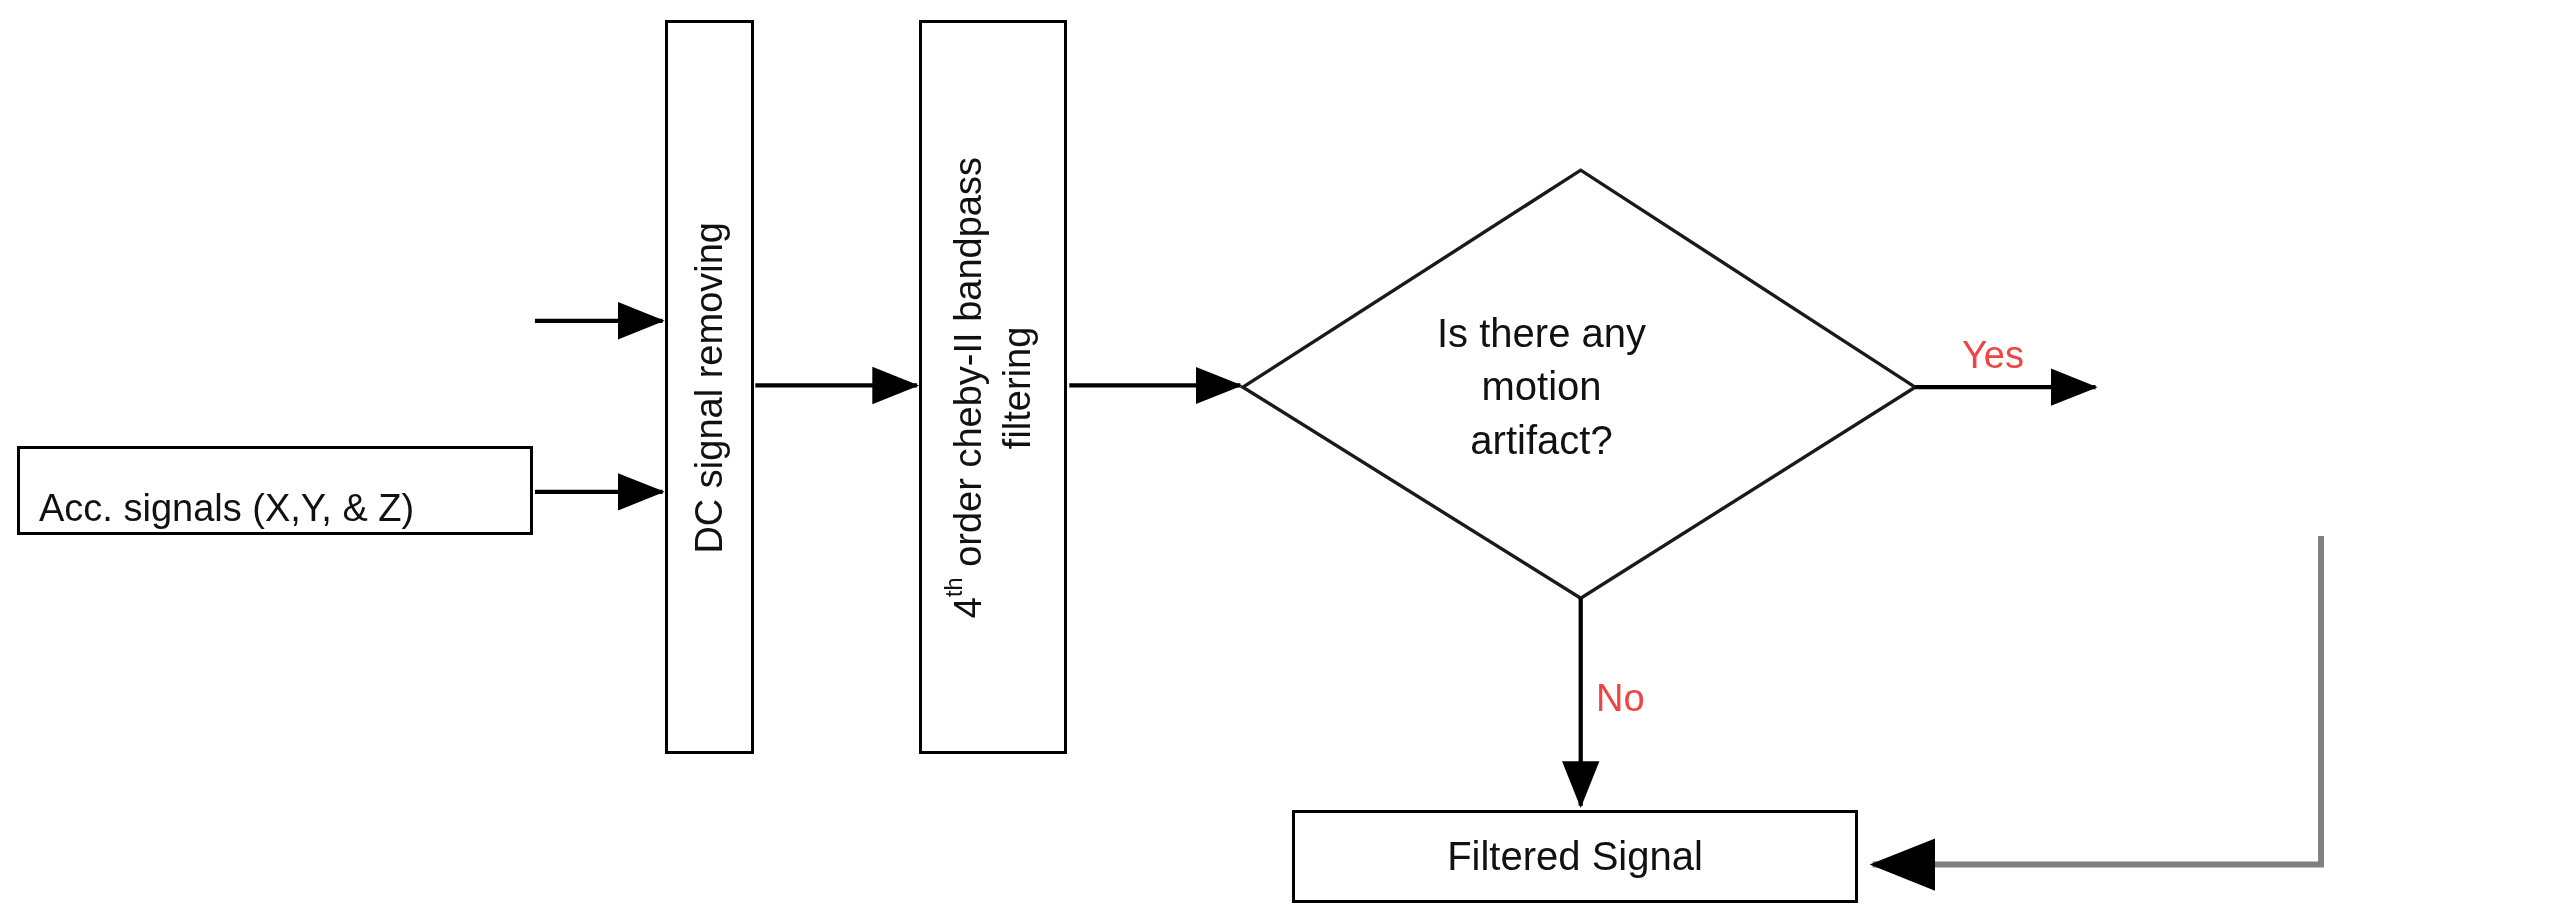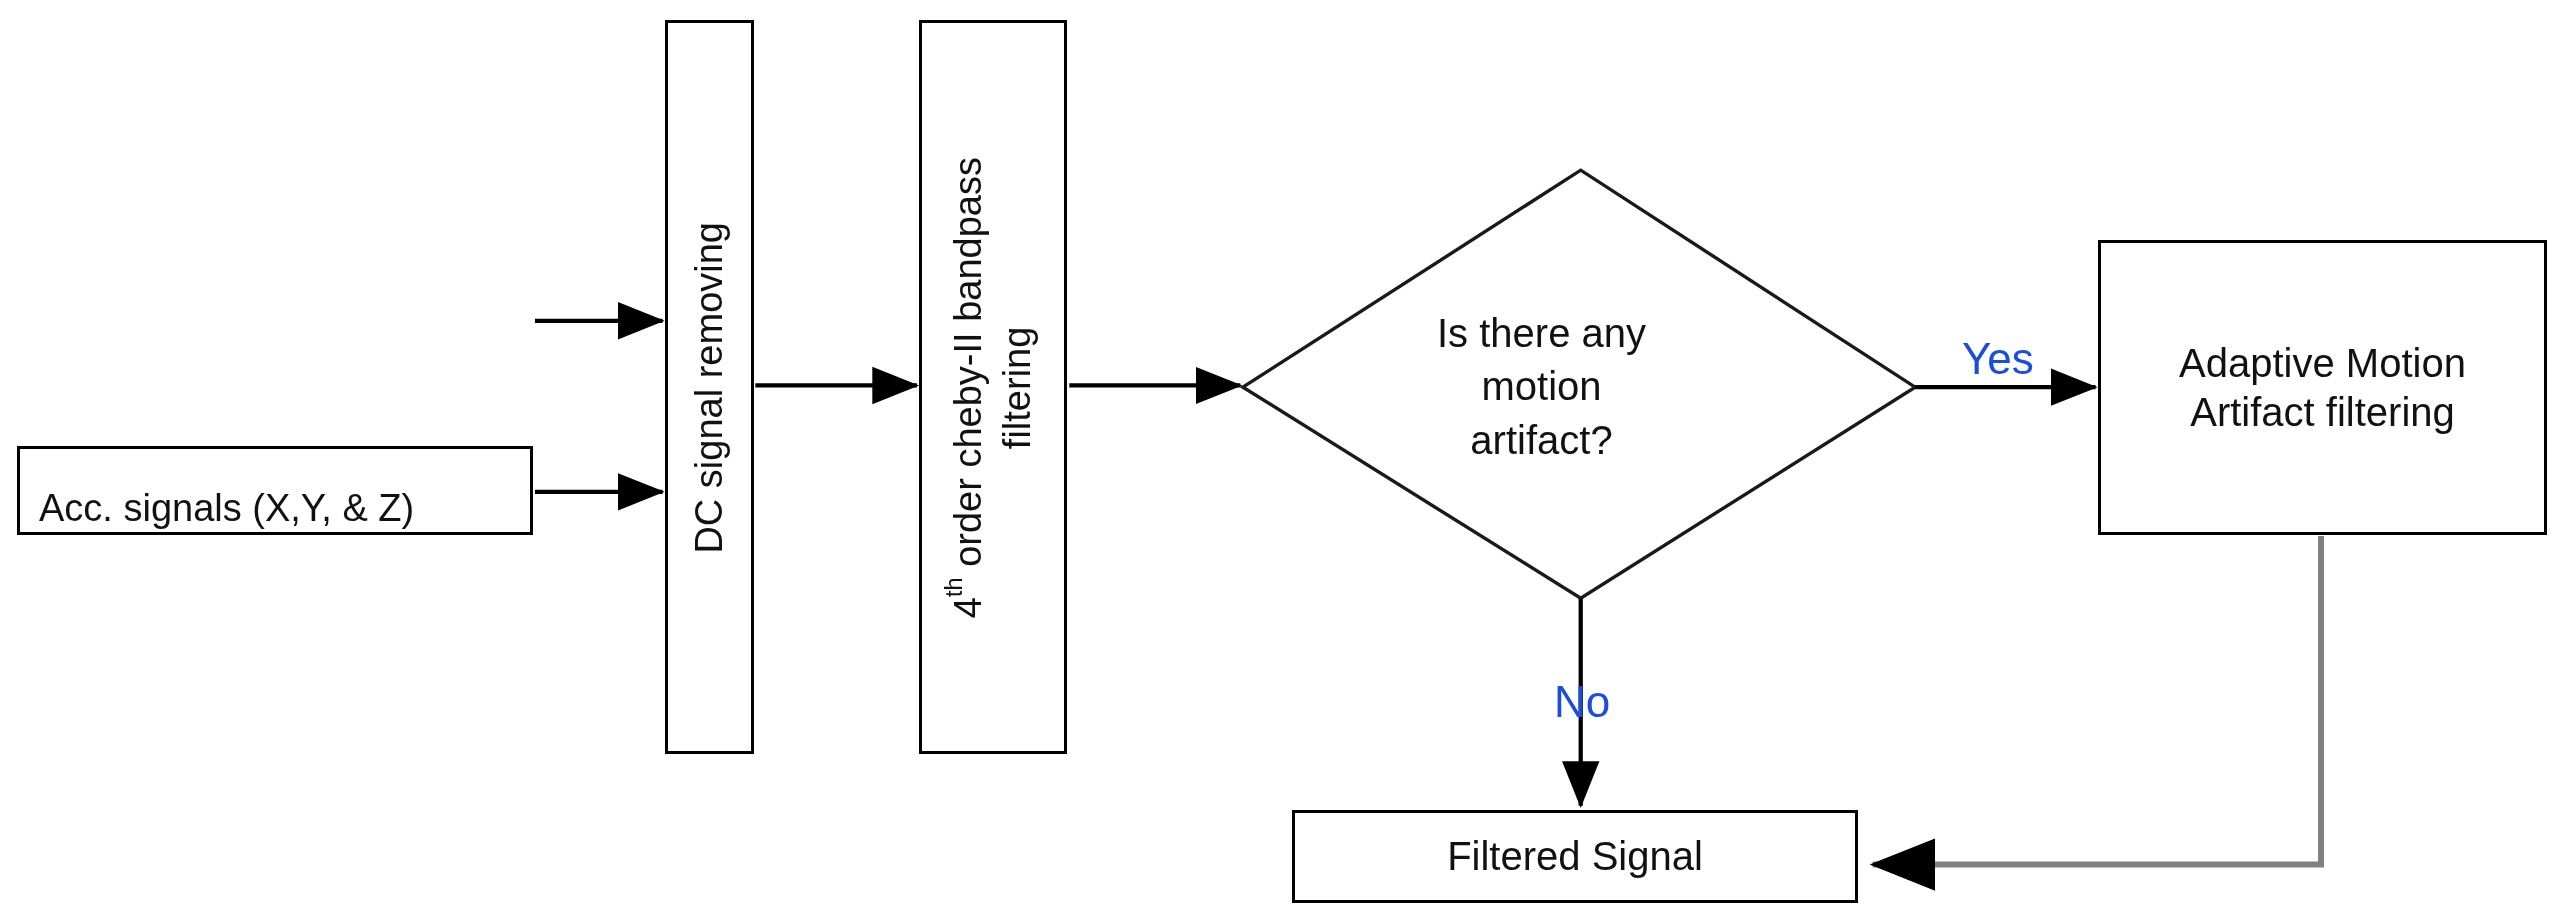--- a/index.html
+++ b/index.html
@@ -103,26 +103,26 @@
     color: #111111;
     text-align: center;
     line-height: 1.33;
     white-space: pre-line;
     pointer-events: none;
   }
 
   
   .edge-label {
     position: absolute;
-    font-size: 44px;
-    color: #1d4ed8;
+    font-size: 38px;
+    color: #ef4444;
     white-space: nowrap;
   }
   #label-yes { left: 1962px; top: 334px; }
-  #label-no  { left: 1554px; top: 677px; }
+  #label-no  { left: 1596px; top: 677px; }
 </style>
 </head>
 <body>
 
 <div id="stage">
 
   <svg id="flow-svg" viewBox="0 0 3026 1080">
     <defs>
       <marker id="arrow-black" markerWidth="12" markerHeight="12" refX="10.5" refY="5" orient="auto" markerUnits="strokeWidth">
         <path d="M0,0.6 L11,5 L0,9.4 z" fill="#000000"></path>
@@ -159,24 +159,20 @@
   </div>
 
   <div class="node-box" id="box-cheby">
     <span class="node-label"><span>4</span><sup class="ord">th</sup><span> order cheby-II bandpass</span><span class="vline"> </span><span>filtering</span></span>
   </div>
 
   <div id="diamond-text">Is there any
 motion
 artifact?</div>
 
-  <div class="node-box" id="box-adaptive">
-    <span class="node-label">Adaptive Motion
-Artifact filtering</span>
-  </div>
 
   <div class="node-box" id="box-filtered">
     <span class="node-label">Filtered Signal</span>
   </div>
 
   <div class="edge-label" id="label-yes">Yes</div>
   <div class="edge-label" id="label-no">No</div>
 
 </div>
 

